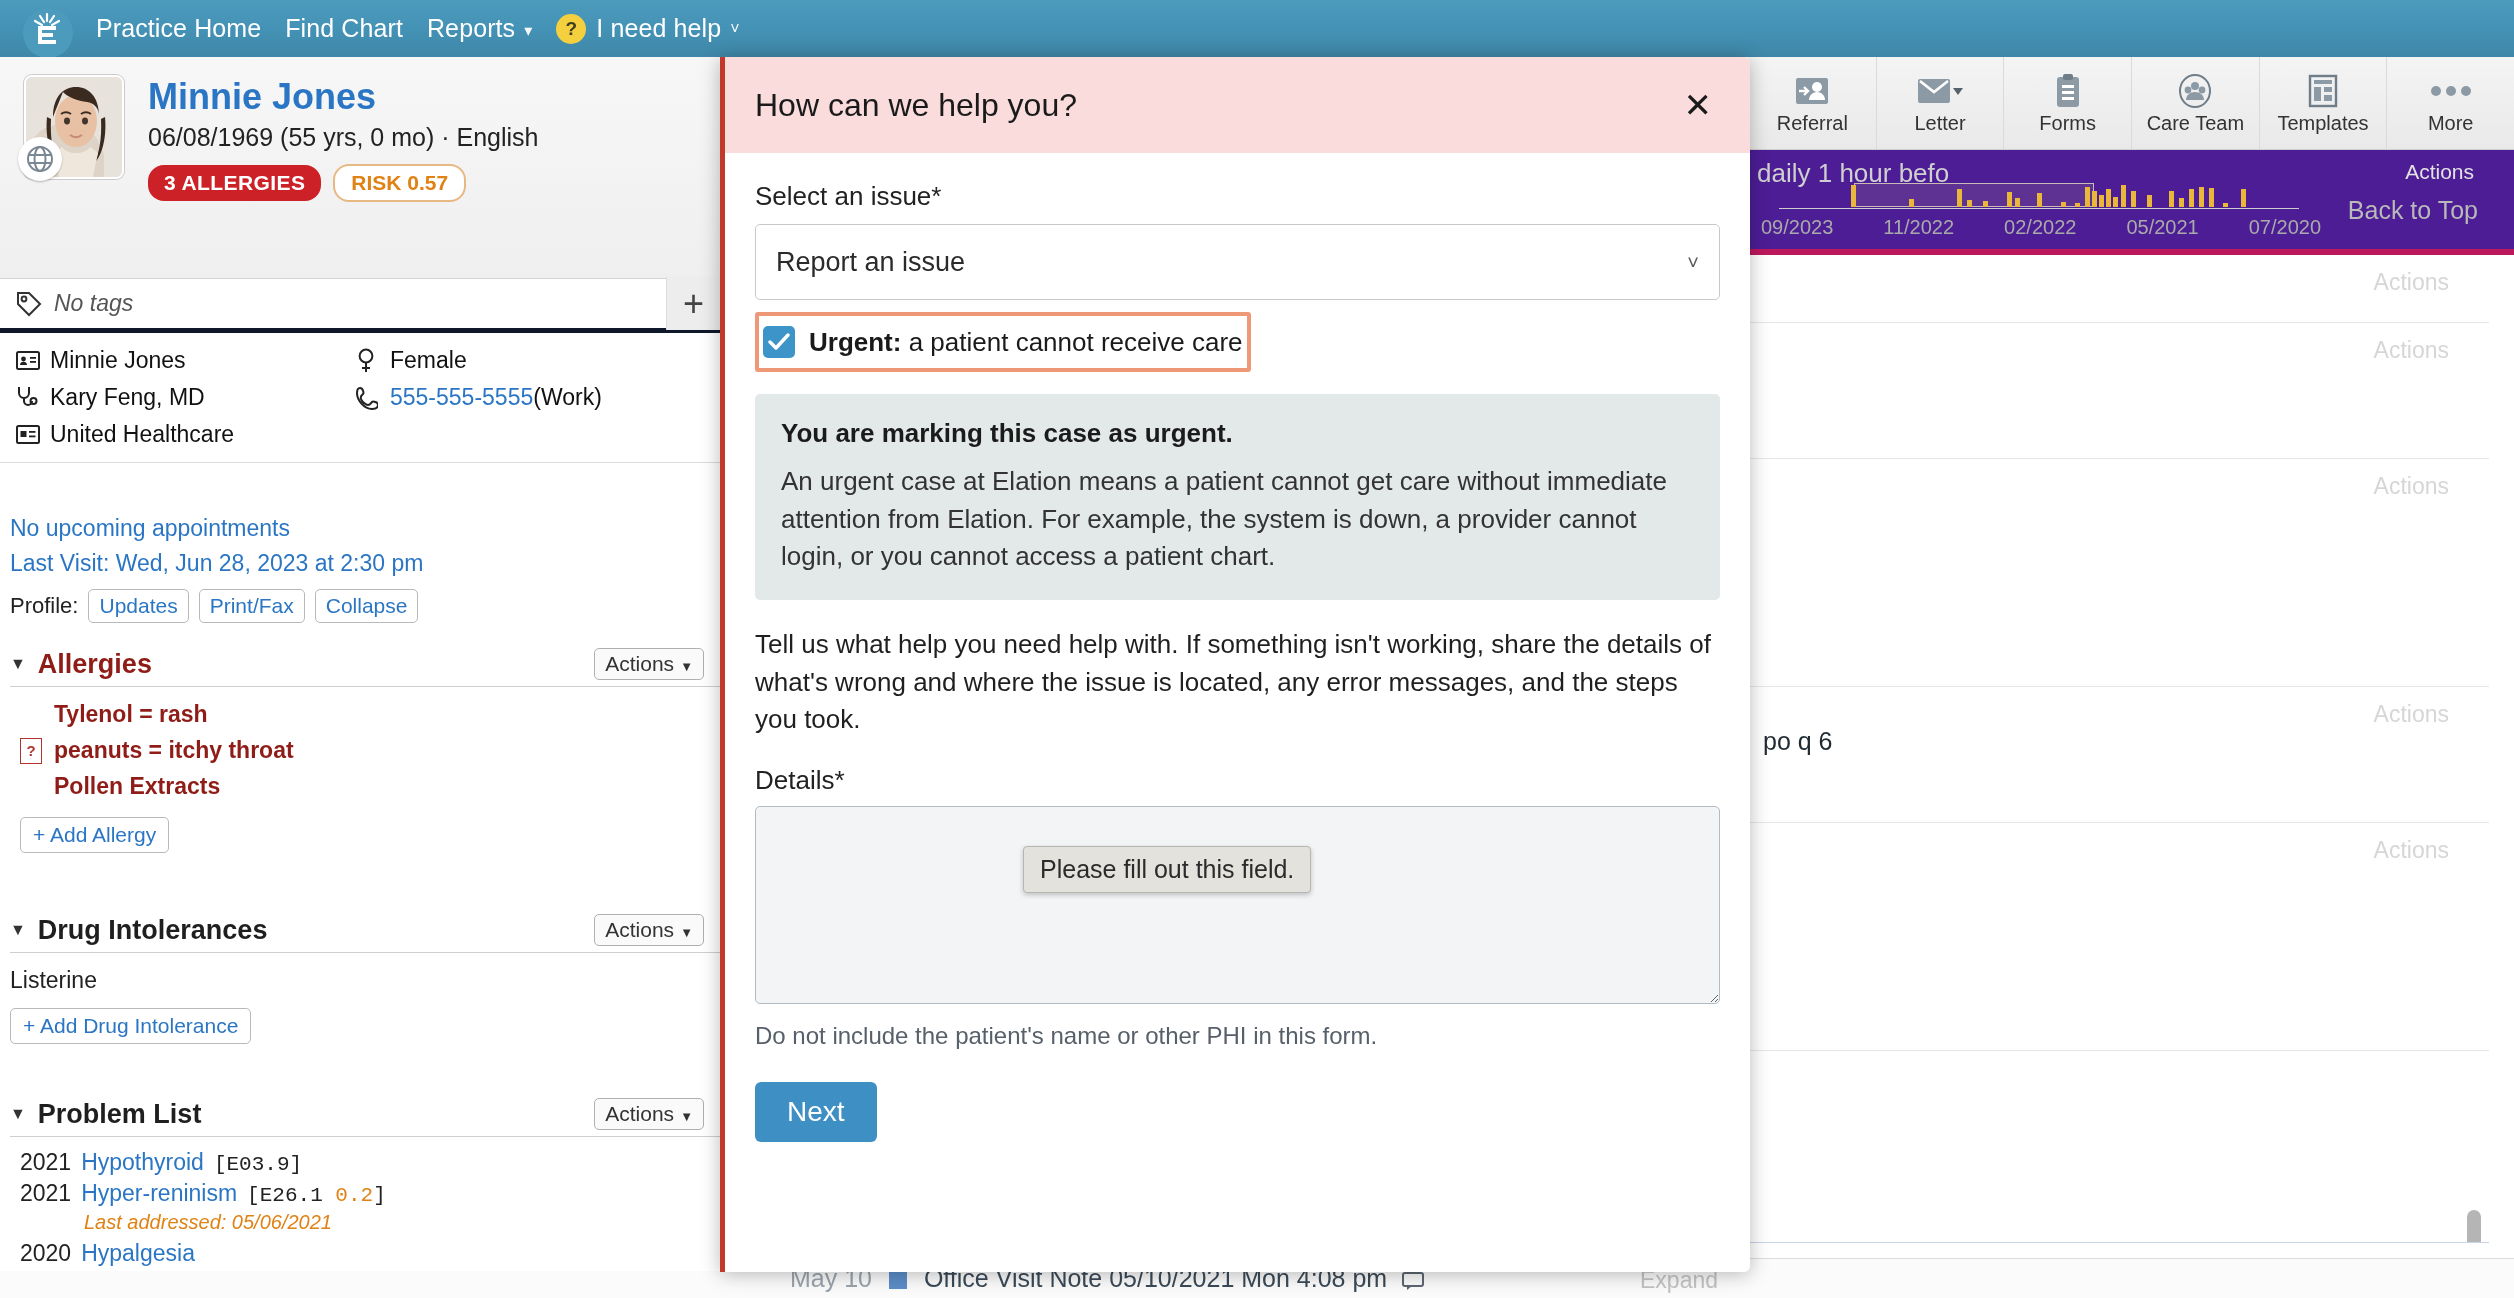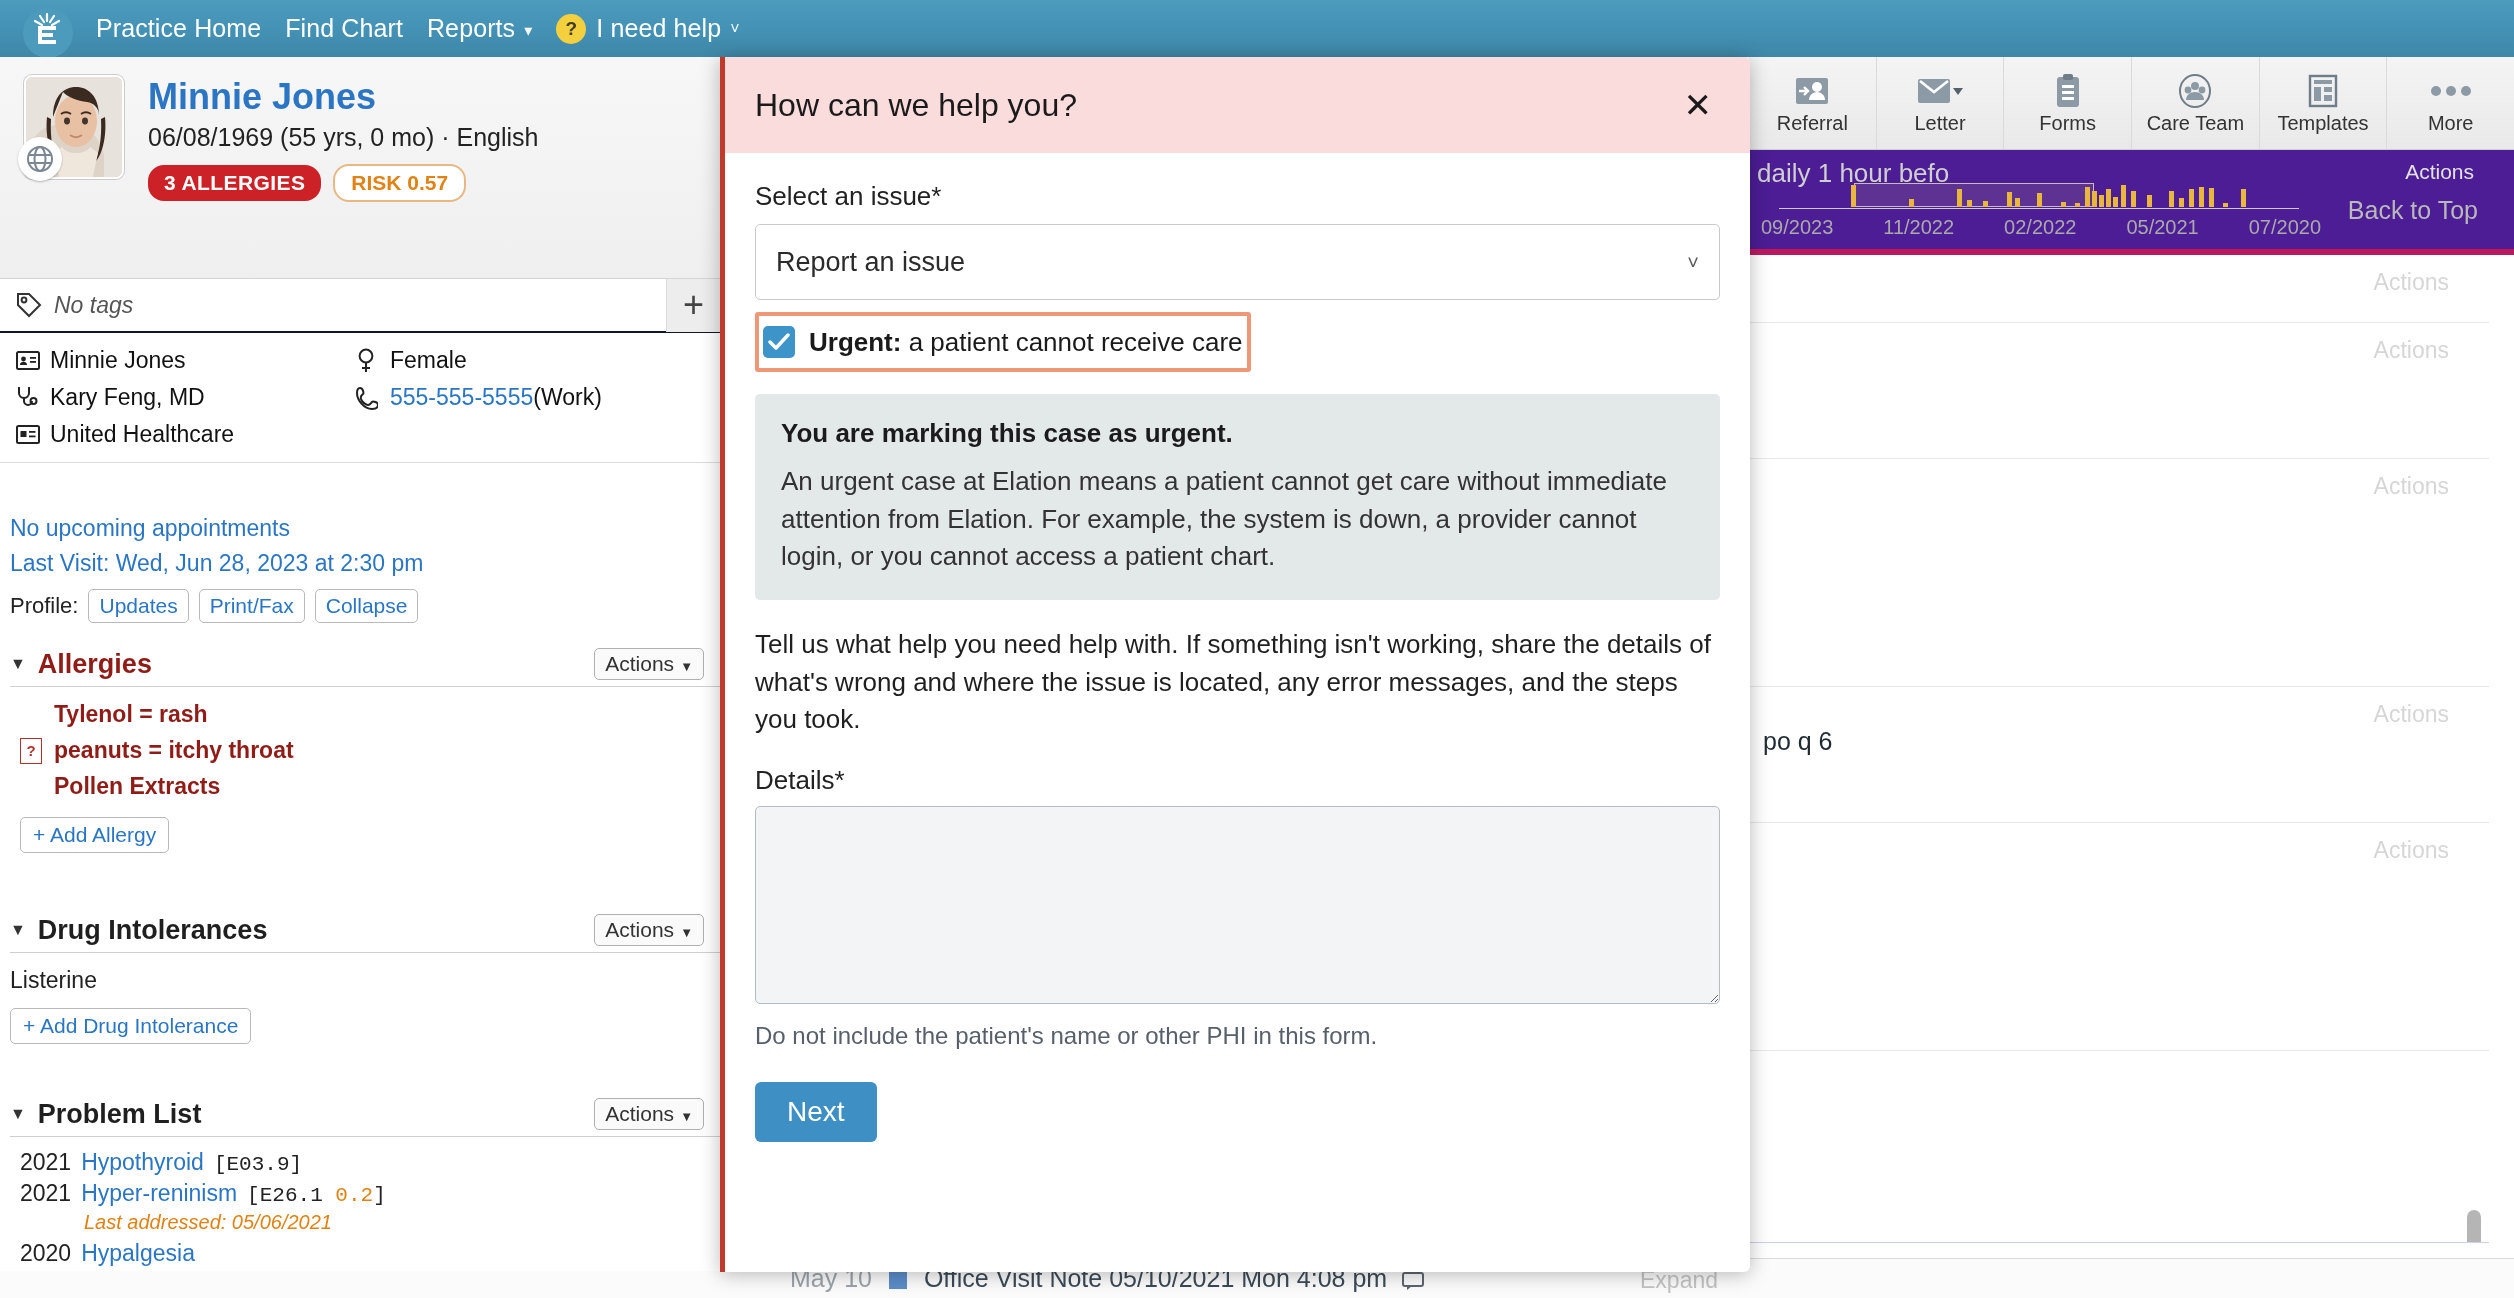--- a/index.html
+++ b/index.html
@@ -66,21 +66,21 @@
     font-size:21px;font-weight:bold;letter-spacing:.4px;
   }
   .badge-risk{
     background:#fff;color:#e08214;border:2px solid #e8b882;border-radius:16px;
     padding:5px 16px;font-size:21px;font-weight:bold;
   }
 
   
   .tags-bar{
     position:absolute;top:279px;left:0;width:720px;height:54px;
-    background:#fff;border-bottom:2px solid #0f172a;
+    background:#fff;border-bottom:5px solid #0f172a;
     display:flex;align-items:center;padding:0 0 0 16px;
   }
   .tag-icon{margin-right:12px;display:flex;align-items:center;}
   .no-tags{font-size:23px;color:#555;font-style:italic;}
   .tag-plus{
     margin-left:auto;width:54px;height:53px;background:#ededed;
     display:flex;align-items:center;justify-content:center;
     font-size:36px;color:#444;border-left:1px solid #dcdcdc;cursor:pointer;
   }
 
@@ -639,20 +639,21 @@
       <div class="notice">
         <div class="notice-title">You are marking this case as urgent.</div>
         <div class="notice-text">An urgent case at Elation means a patient cannot get care without immediate attention from Elation. For example, the system is down, a provider cannot login, or you cannot access a patient chart.</div>
       </div>
 
       <div class="help-text">Tell us what help you need help with. If something isn't working, share the details of what's wrong and where the issue is located, any error messages, and the steps you took.</div>
 
       <div class="details-label">Details*</div>
       <div class="textarea-wrap">
         <textarea class="textarea" value="" style=""></textarea>
+        <div class="tooltip">Please fill out this field.</div>
       </div>
       <div class="phi-note">Do not include the patient's name or other PHI in this form.</div>
 
       <button class="next-btn">Next</button>
     </div>
   </div>
 
 </div>
 
 </body></html>

